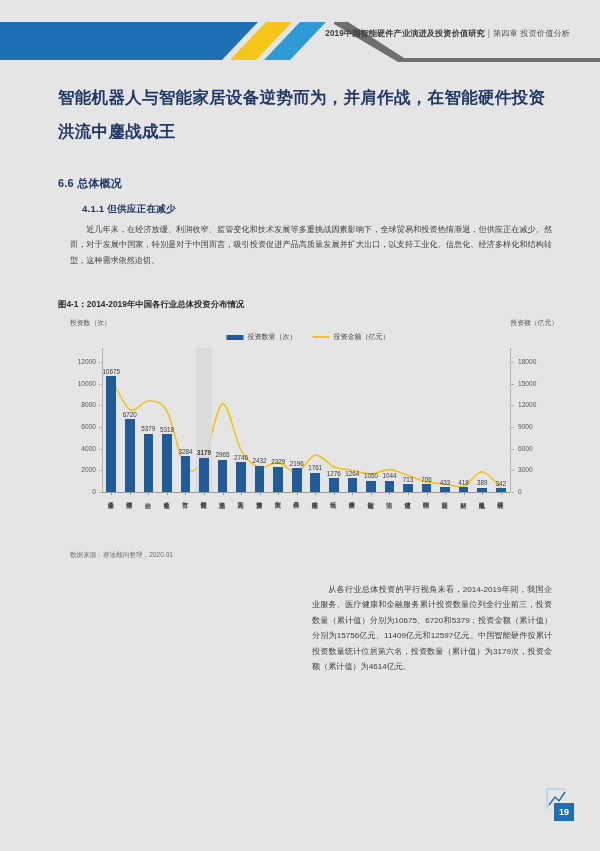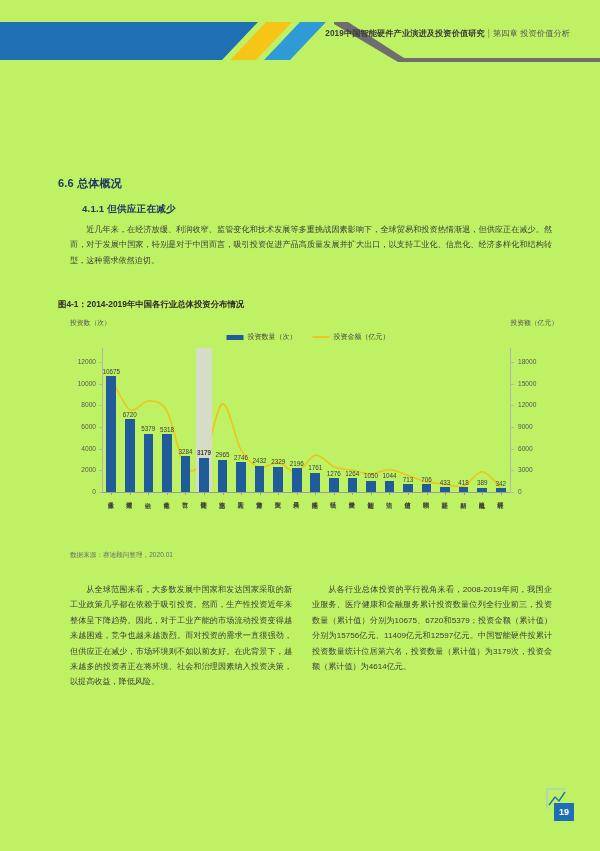--- a/index.html
+++ b/index.html
@@ -4,21 +4,21 @@
 <style>
   html,body{margin:0;padding:0;}
   body{
     width:600px;height:851px;
     background:#ffffff;
     font-family:"Liberation Sans","DejaVu Sans",sans-serif;
     position:relative;
     overflow:hidden;
     color:#222;
   }
-  .page{position:relative;width:600px;height:851px;background:#bef264;}
+  .page{position:relative;width:600px;height:851px;background:#e5e5e5;}
 
   
   .header{position:absolute;left:0;top:0;width:600px;height:66px;}
   .hdr-svg{position:absolute;left:0;top:0;}
   .hdr-text{
     position:absolute;right:30px;top:28px;
     font-size:8.2px;font-weight:bold;color:#3a3a3a;
     letter-spacing:.1px;white-space:nowrap;
   }
   .hdr-text .sep{font-weight:normal;color:#7a7a7a;padding:0 3px;}
@@ -130,20 +130,21 @@
       <polygon points="0,22 258,22 222,60 0,60" fill="#1f6fb4"></polygon>
       <polygon points="266,22 292,22 256,60 230,60" fill="#f5c518"></polygon>
       <polygon points="300,22 326,22 290,60 264,60" fill="#2e9bd6"></polygon>
       <polygon points="334,22 348,22 404,58 600,58 600,62 398,62 334,24" fill="#6e6e6e"></polygon>
     </svg>
     <div class="hdr-text">
       <span>2019中国智能硬件产业演进及投资价值研究</span><span class="sep">|</span><span class="chap">第四章 投资价值分析</span>
     </div>
   </div>
 
+  <div class="doc-title">智能机器人与智能家居设备逆势而为，并肩作战，在智能硬件投资洪流中鏖战成王</div>
 
   <div class="h2">6.6 总体概况</div>
   <div class="h3">4.1.1 但供应正在减少</div>
 
   <div class="para para-top">近几年来，在经济放缓、利润收窄、监管变化和技术发展等多重挑战因素影响下，全球贸易和投资热情渐退，但供应正在减少。然而，对于发展中国家，特别是对于中国而言，吸引投资促进产品高质量发展并扩大出口，以支持工业化、信息化、经济多样化和结构转型，这种需求依然迫切。</div>
 
   <div class="fig-title">图4-1：2014-2019年中国各行业总体投资分布情况</div>
 
   <div class="chart">
     <div class="axis-cap cap-left">投资数（次）</div>
@@ -290,22 +291,21 @@
         <div class="tickmark" style="left: 368.545px;"></div>
         <div class="tickmark" style="left: 387.091px;"></div>
         <div class="tickmark" style="left: 405.636px;"></div>
         <div class="tickmark" style="left: 424.182px;"></div>
         <div class="tickmark" style="left: 442.727px;"></div>
       </div>
   </div>
 
   <div class="src">数据来源：赛迪顾问整理，2020.01</div>
 
-  <div class="para col-l">从全球范围来看，大多数发展中国家和发达国家采取的新工业政策几乎都在依赖于吸引投资。然而，生产性投资近年来整体呈下降趋势。因此，对于工业产能的市场流动投资变得越来越困难，竞争也越来越激烈。而对投资的需求一直很强劲，但供应正在减少，市场环境则不如以前友好。在此背景下，越来越多的投资者正在将环境、社会和治理因素纳入投资决策，以提高收益，降低风险。</div>
-  <div class="para col-r">从各行业总体投资的平行视角来看，2008-2019年间，我国企业服务、医疗健康和金融服务累计投资数量位列全行业前三，投资数量（累计值）分别为10675、6720和5379；投资金额（累计值）分别为15756亿元、11409亿元和12597亿元。中国智能硬件按累计投资数量统计位居第六名，投资数量（累计值）为3179次，投资金额（累计值）为4614亿元。</div>
+  <div class="para col-r">从各行业总体投资的平行视角来看，2014-2019年间，我国企业服务、医疗健康和金融服务累计投资数量位列全行业前三，投资数量（累计值）分别为10675、6720和5379；投资金额（累计值）分别为15756亿元、11409亿元和12597亿元。中国智能硬件按累计投资数量统计位居第六名，投资数量（累计值）为3179次，投资金额（累计值）为4614亿元。</div>
 
   <svg class="pg-deco" width="22" height="24">
     <polyline points="2,22 2,2 20,2" fill="none" stroke="#9fc5e8" stroke-width="1"></polyline>
     <polyline points="4,18 10,10 14,14 20,5" fill="none" stroke="#1f6fb4" stroke-width="1.4"></polyline>
   </svg>
   <div class="pg">19</div>
 
 </div>
 
 </body></html>

